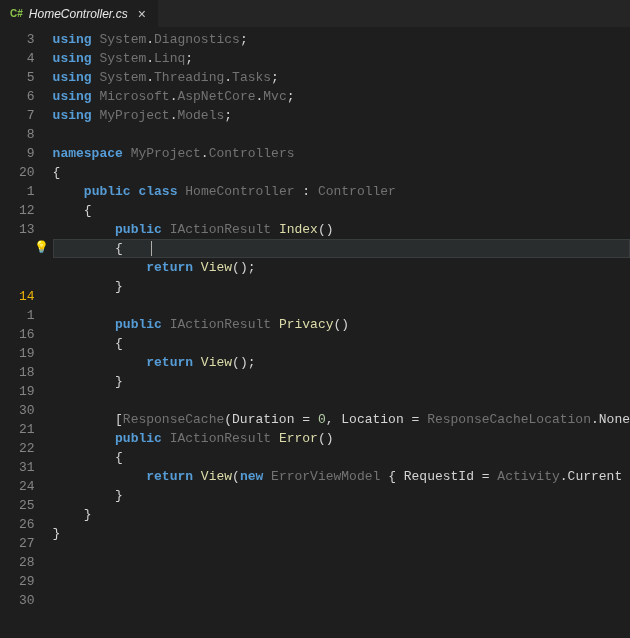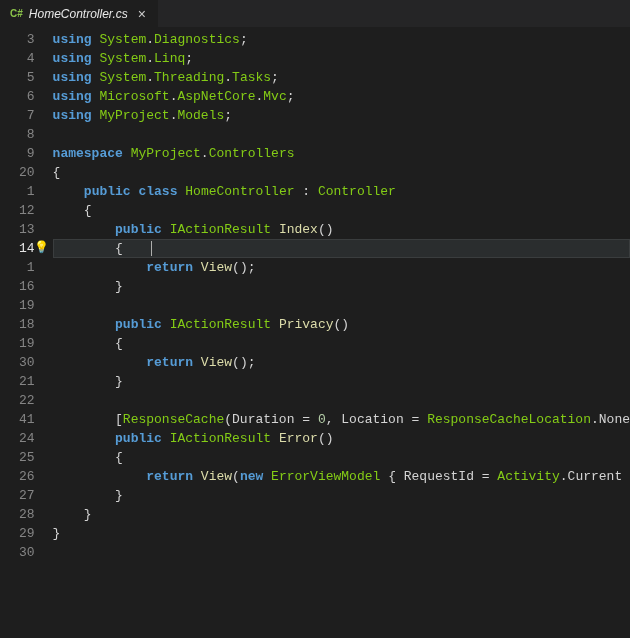--- a/index.html
+++ b/index.html
@@ -54,34 +54,34 @@
   }
   .gutter {
     width: 58px;
     text-align: right;
     color: #858585;
     padding-right: 18px;
     user-select: none;
     padding-top: 2px;
   }
   .gutter .ln { height: 19px; }
-  .gutter .ln.current { color: #e5e5e5; }
+  .gutter .ln.current { color: #eab308; margin-top: 48px; }
   .code {
     flex: 1;
     padding-top: 2px;
     white-space: pre;
     position: relative;
   }
   .code-line { height: 19px; display: block; }
   .code-line.hl {
     background: #2a2d2e;
     box-shadow: inset 0 0 0 1px #3a3d3e;
   }
   .kw { color: #569cd6; font-weight: bold; }
-  .cls { color: #84cc16; }
+  .cls { color: #737373; }
   .mth { color: #dcdcaa; }
   .punc, .op { color: #d4d4d4; }
   .num { color: #b5cea8; }
   .prop { color: #d4d4d4; }
   .lightbulb {
     position: absolute;
     left: -18px;
     color: #ffcc00;
     font-size: 12px;
   }
@@ -122,21 +122,21 @@
       <div class="ln">13</div>
       <div class="ln current">14</div>
       <div class="ln">1</div>
       <div class="ln">16</div>
       <div class="ln">19</div>
       <div class="ln">18</div>
       <div class="ln">19</div>
       <div class="ln">30</div>
       <div class="ln">21</div>
       <div class="ln">22</div>
-      <div class="ln">41</div>
+      <div class="ln">31</div>
       <div class="ln">24</div>
       <div class="ln">25</div>
       <div class="ln">26</div>
       <div class="ln">27</div>
       <div class="ln">28</div>
       <div class="ln">29</div>
       <div class="ln">30</div>
     </div>
   <div class="code"><span class="code-line"><span class="kw">using</span><span class="punc"> </span><span class="cls">System</span><span class="punc">.</span><span class="cls">Diagnostics</span><span class="punc">;</span></span><span class="code-line"><span class="kw">using</span><span class="punc"> </span><span class="cls">System</span><span class="punc">.</span><span class="cls">Linq</span><span class="punc">;</span></span><span class="code-line"><span class="kw">using</span><span class="punc"> </span><span class="cls">System</span><span class="punc">.</span><span class="cls">Threading</span><span class="punc">.</span><span class="cls">Tasks</span><span class="punc">;</span></span><span class="code-line"><span class="kw">using</span><span class="punc"> </span><span class="cls">Microsoft</span><span class="punc">.</span><span class="cls">AspNetCore</span><span class="punc">.</span><span class="cls">Mvc</span><span class="punc">;</span></span><span class="code-line"><span class="kw">using</span><span class="punc"> </span><span class="cls">MyProject</span><span class="punc">.</span><span class="cls">Models</span><span class="punc">;</span></span><span class="code-line"></span><span class="code-line"><span class="kw">namespace</span><span class="punc"> </span><span class="cls">MyProject</span><span class="punc">.</span><span class="cls">Controllers</span></span><span class="code-line"><span class="punc">{</span></span><span class="code-line"><span class="punc">    </span><span class="kw">public</span><span class="punc"> </span><span class="kw">class</span><span class="punc"> </span><span class="cls">HomeController</span><span class="punc"> : </span><span class="cls">Controller</span></span><span class="code-line"><span class="punc">    {</span></span><span class="code-line"><span class="punc">        </span><span class="kw">public</span><span class="punc"> </span><span class="cls">IActionResult</span><span class="punc"> </span><span class="mth">Index</span><span class="punc">()</span></span><span class="code-line hl"><span class="lightbulb">💡</span><span class="punc">        {</span><span class="caret"></span></span><span class="code-line"><span class="punc">            </span><span class="kw">return</span><span class="punc"> </span><span class="mth">View</span><span class="punc">();</span></span><span class="code-line"><span class="punc">        }</span></span><span class="code-line"></span><span class="code-line"><span class="punc">        </span><span class="kw">public</span><span class="punc"> </span><span class="cls">IActionResult</span><span class="punc"> </span><span class="mth">Privacy</span><span class="punc">()</span></span><span class="code-line"><span class="punc">        {</span></span><span class="code-line"><span class="punc">            </span><span class="kw">return</span><span class="punc"> </span><span class="mth">View</span><span class="punc">();</span></span><span class="code-line"><span class="punc">        }</span></span><span class="code-line"></span><span class="code-line"><span class="punc">        [</span><span class="cls">ResponseCache</span><span class="punc">(</span><span class="prop">Duration</span><span class="punc"> = </span><span class="num">0</span><span class="punc">, </span><span class="prop">Location</span><span class="punc"> = </span><span class="cls">ResponseCacheLocation</span><span class="punc">.</span><span class="prop">None</span></span><span class="code-line"><span class="punc">        </span><span class="kw">public</span><span class="punc"> </span><span class="cls">IActionResult</span><span class="punc"> </span><span class="mth">Error</span><span class="punc">()</span></span><span class="code-line"><span class="punc">        {</span></span><span class="code-line"><span class="punc">            </span><span class="kw">return</span><span class="punc"> </span><span class="mth">View</span><span class="punc">(</span><span class="kw">new</span><span class="punc"> </span><span class="cls">ErrorViewModel</span><span class="punc"> { </span><span class="prop">RequestId</span><span class="punc"> = </span><span class="cls">Activity</span><span class="punc">.</span><span class="prop">Current</span></span><span class="code-line"><span class="punc">        }</span></span><span class="code-line"><span class="punc">    }</span></span><span class="code-line"><span class="punc">}</span></span><span class="code-line"></span></div>
 </div>

